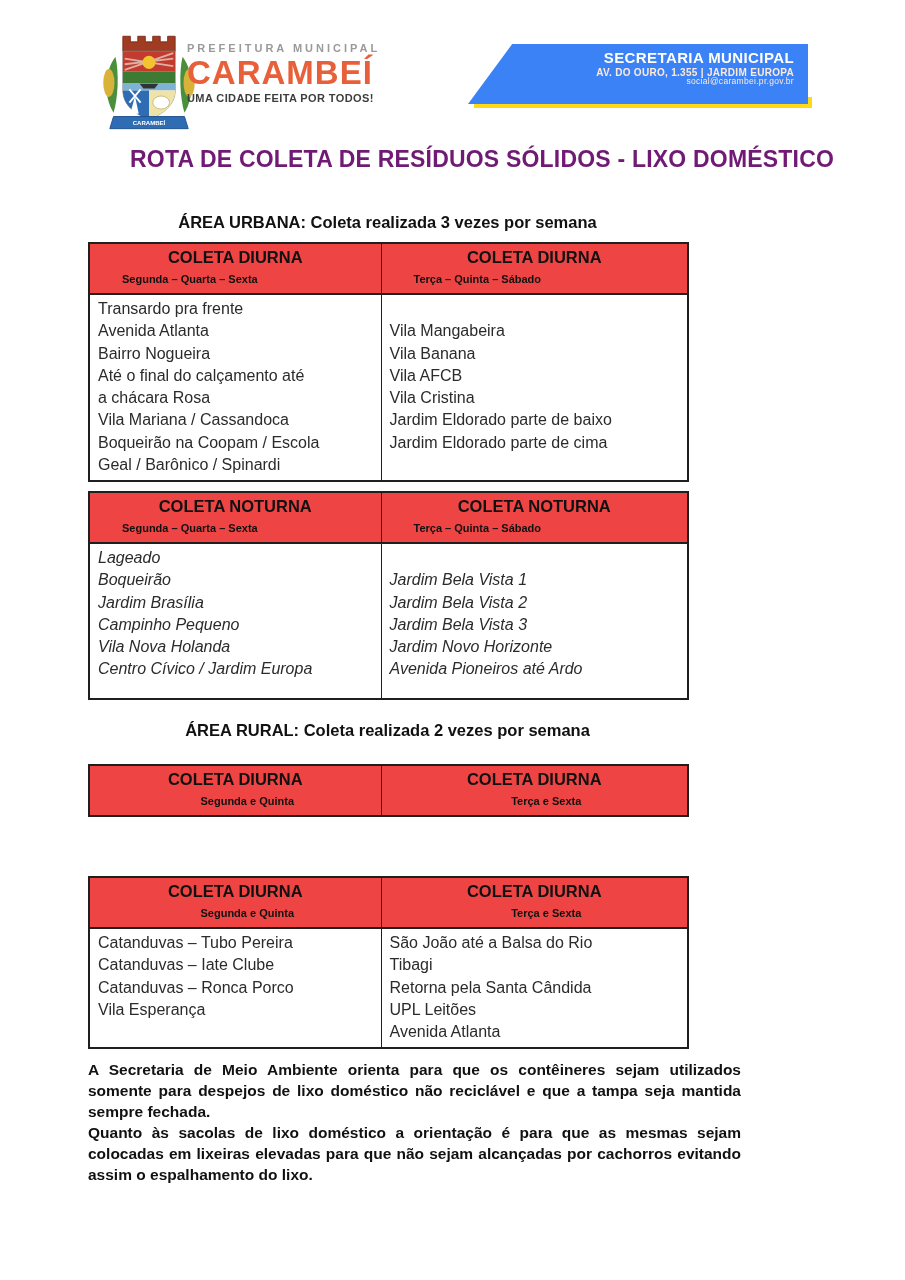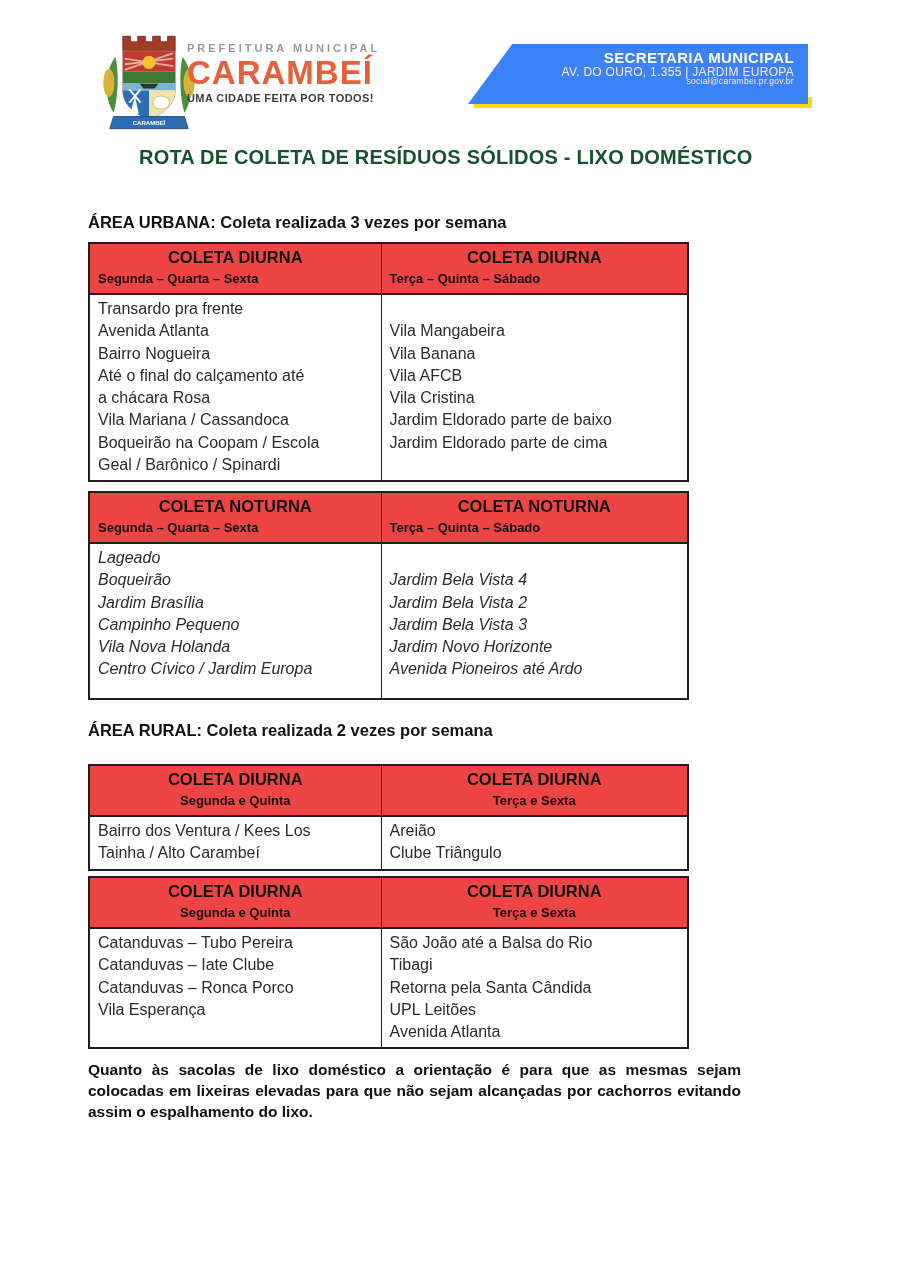--- a/index.html
+++ b/index.html
@@ -82,47 +82,48 @@
     margin: 0 14px 0 0;
     color: #ffffff;
     font-weight: bold;
     font-size: 17px;
     line-height: 18px;
     letter-spacing: 0.4px;
   }
   .banner-address {
     margin: 2px 14px 0 0;
     color: #ffe9d8;
-    font-weight: normal;
-    font-size: 12px;
+    font-weight: bold;
+    font-size: 10px;
     line-height: 9px;
     letter-spacing: 0.3px;
   }
   .banner-email {
     margin: 0 14px 0 0;
     color: #ffe9d8;
     font-size: 8.5px;
     line-height: 9px;
     letter-spacing: 0.3px;
   }
 
   
   .doc-title {
     position: absolute;
-    left: 139px;
+    left: 130px;
     top: 146px;
-    font-size: 20px;
-    font-weight: bold;
-    color: #14532d;
+    font-size: 23px;
+    font-weight: bold;
+    color: #701a75;
     letter-spacing: 0.2px;
   }
   .section-heading {
     position: absolute;
     left: 88px;
     width: 599px;
+    text-align: center;
     font-size: 16.5px;
     font-weight: bold;
     color: #111111;
   }
   .heading-urban { top: 213px; }
   .heading-rural { top: 721px; }
 
   
   .route-table {
     position: absolute;
@@ -148,23 +149,24 @@
   }
   .hdr-title {
     text-align: center;
     font-weight: bold;
     font-size: 16.5px;
     line-height: 22px;
     color: #111111;
   }
   .hdr-days {
     font-weight: bold;
-    font-size: 13px;
+    font-size: 11px;
     line-height: 22px;
     color: #111111;
+    margin-left: 24px;
   }
   .days-left   { text-align: left; }
   .days-center { text-align: center; }
   .body-cell {
     padding: 3px 8px 4px 8px !important;
     font-size: 16px;
     color: #2b2b2b;
   }
   .body-cell .cell-line {
     line-height: 22.3px;
@@ -302,21 +304,21 @@
       <td class="body-cell">
             <div class="cell-line">Lageado</div>
             <div class="cell-line">Boqueirão</div>
             <div class="cell-line">Jardim Brasília</div>
             <div class="cell-line">Campinho Pequeno</div>
             <div class="cell-line">Vila Nova Holanda</div>
             <div class="cell-line">Centro Cívico / Jardim Europa</div>
           </td>
       <td class="body-cell">
             <div class="cell-line">&nbsp;</div>
-            <div class="cell-line">Jardim Bela Vista 4</div>
+            <div class="cell-line">Jardim Bela Vista 1</div>
             <div class="cell-line">Jardim Bela Vista 2</div>
             <div class="cell-line">Jardim Bela Vista 3</div>
             <div class="cell-line">Jardim Novo Horizonte</div>
             <div class="cell-line">Avenida Pioneiros até Ardo</div>
           </td>
     </tr>
   </tbody>
     </table>
 
   <table class="route-table t3">
@@ -328,30 +330,20 @@
         <tr>
       <td class="hdr-cell">
         <div class="hdr-title">COLETA DIURNA</div>
         <div class="hdr-days days-center">Segunda e Quinta</div>
       </td>
       <td class="hdr-cell">
         <div class="hdr-title">COLETA DIURNA</div>
         <div class="hdr-days days-center">Terça e Sexta</div>
       </td>
     </tr>
-    <tr>
-      <td class="body-cell">
-            <div class="cell-line">Bairro dos Ventura / Kees Los</div>
-            <div class="cell-line">Tainha / Alto Carambeí</div>
-          </td>
-      <td class="body-cell">
-            <div class="cell-line">Areião</div>
-            <div class="cell-line">Clube Triângulo</div>
-          </td>
-    </tr>
   </tbody>
     </table>
 
   <table class="route-table t4">
     <colgroup>
         <col style="width:292px">
         <col style="width:307px">
       </colgroup>
     <tbody>
         <tr>
@@ -376,16 +368,17 @@
             <div class="cell-line">Tibagi</div>
             <div class="cell-line">Retorna pela Santa Cândida</div>
             <div class="cell-line">UPL Leitões</div>
             <div class="cell-line">Avenida Atlanta</div>
           </td>
     </tr>
   </tbody>
     </table>
 
   <div class="footer-note">
+    <p>A Secretaria de Meio Ambiente orienta para que os contêineres sejam utilizados somente para despejos de lixo doméstico não reciclável e que a tampa seja mantida sempre fechada.</p>
     <p>Quanto às sacolas de lixo doméstico a orientação é para que as mesmas sejam colocadas em lixeiras elevadas para que não sejam alcançadas por cachorros evitando assim o espalhamento do lixo.</p>
   </div>
 
 </div>
 
 </body></html>

